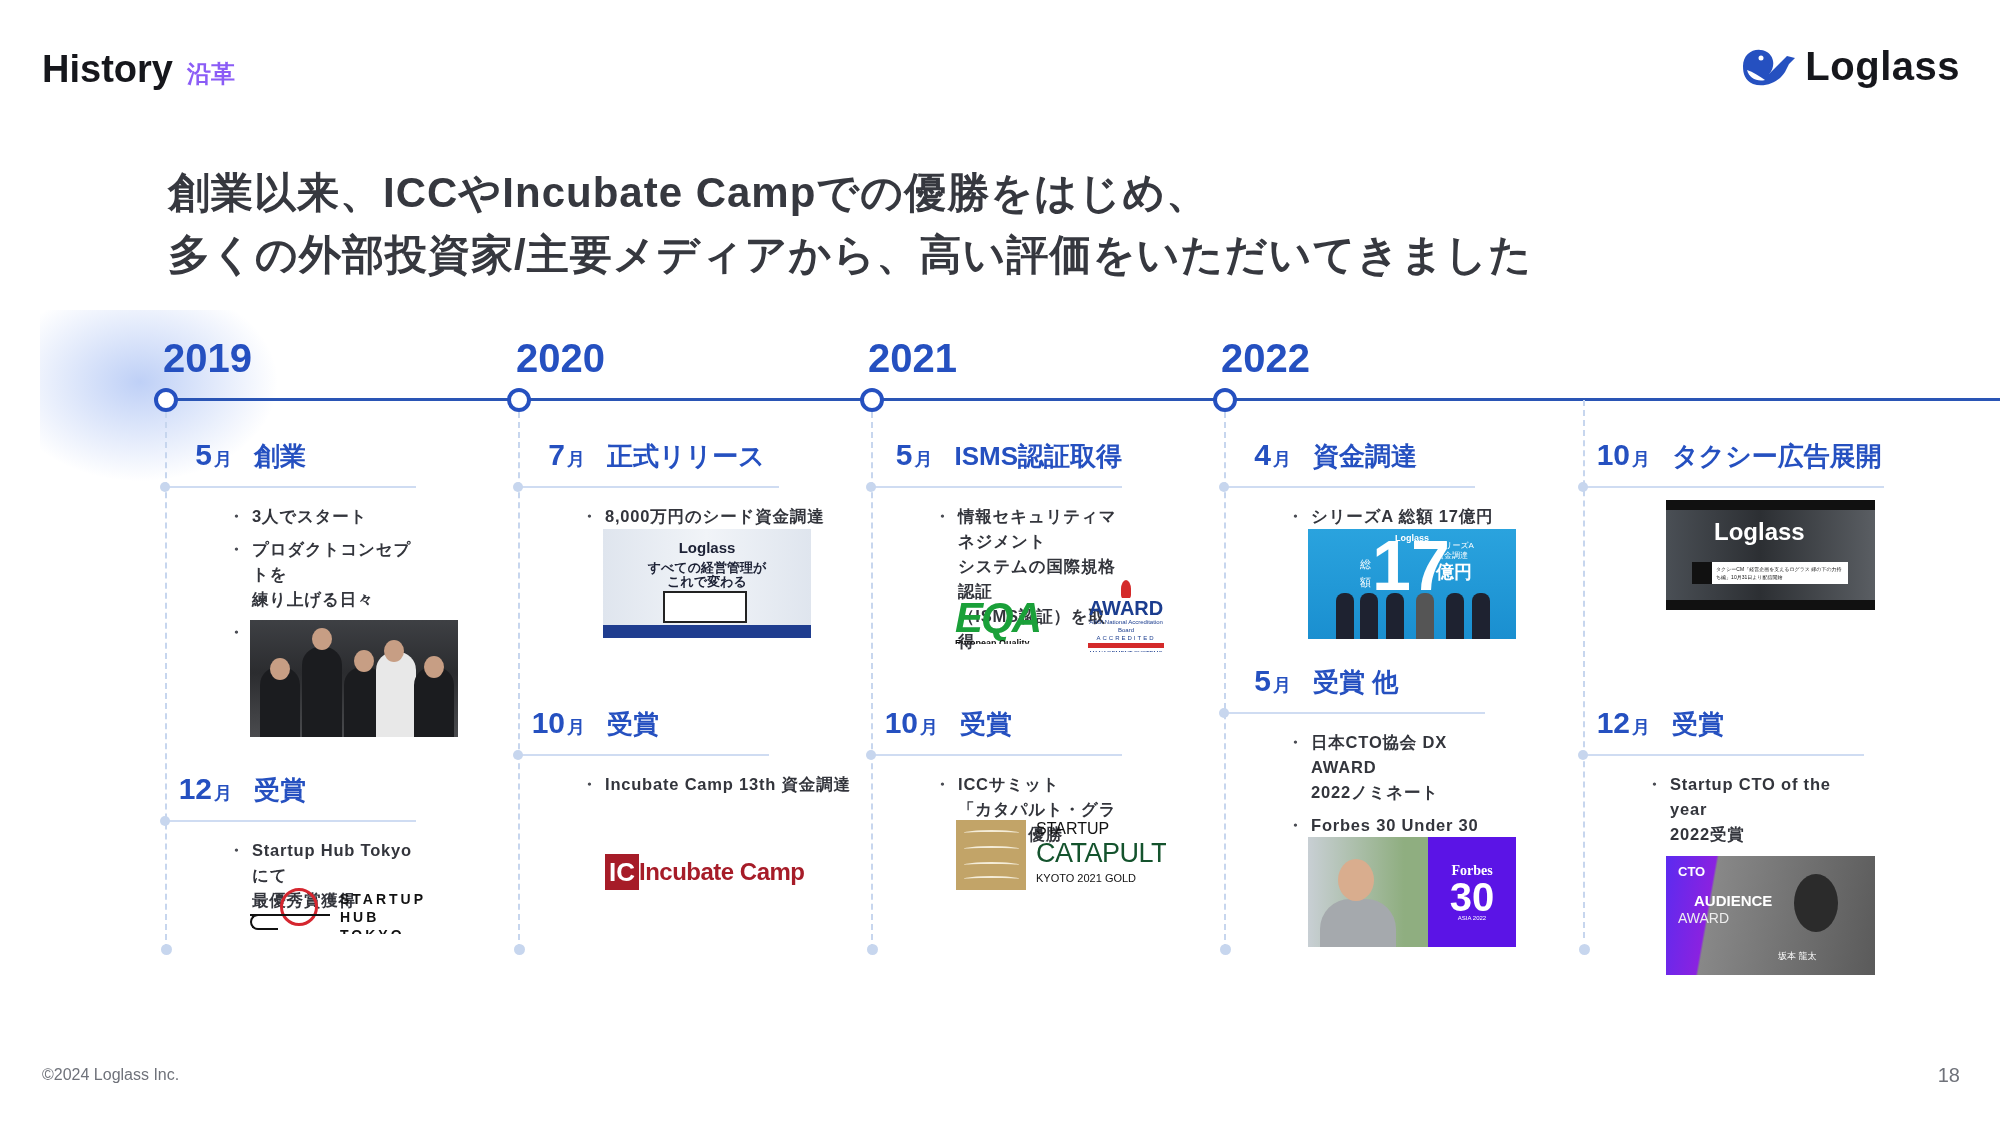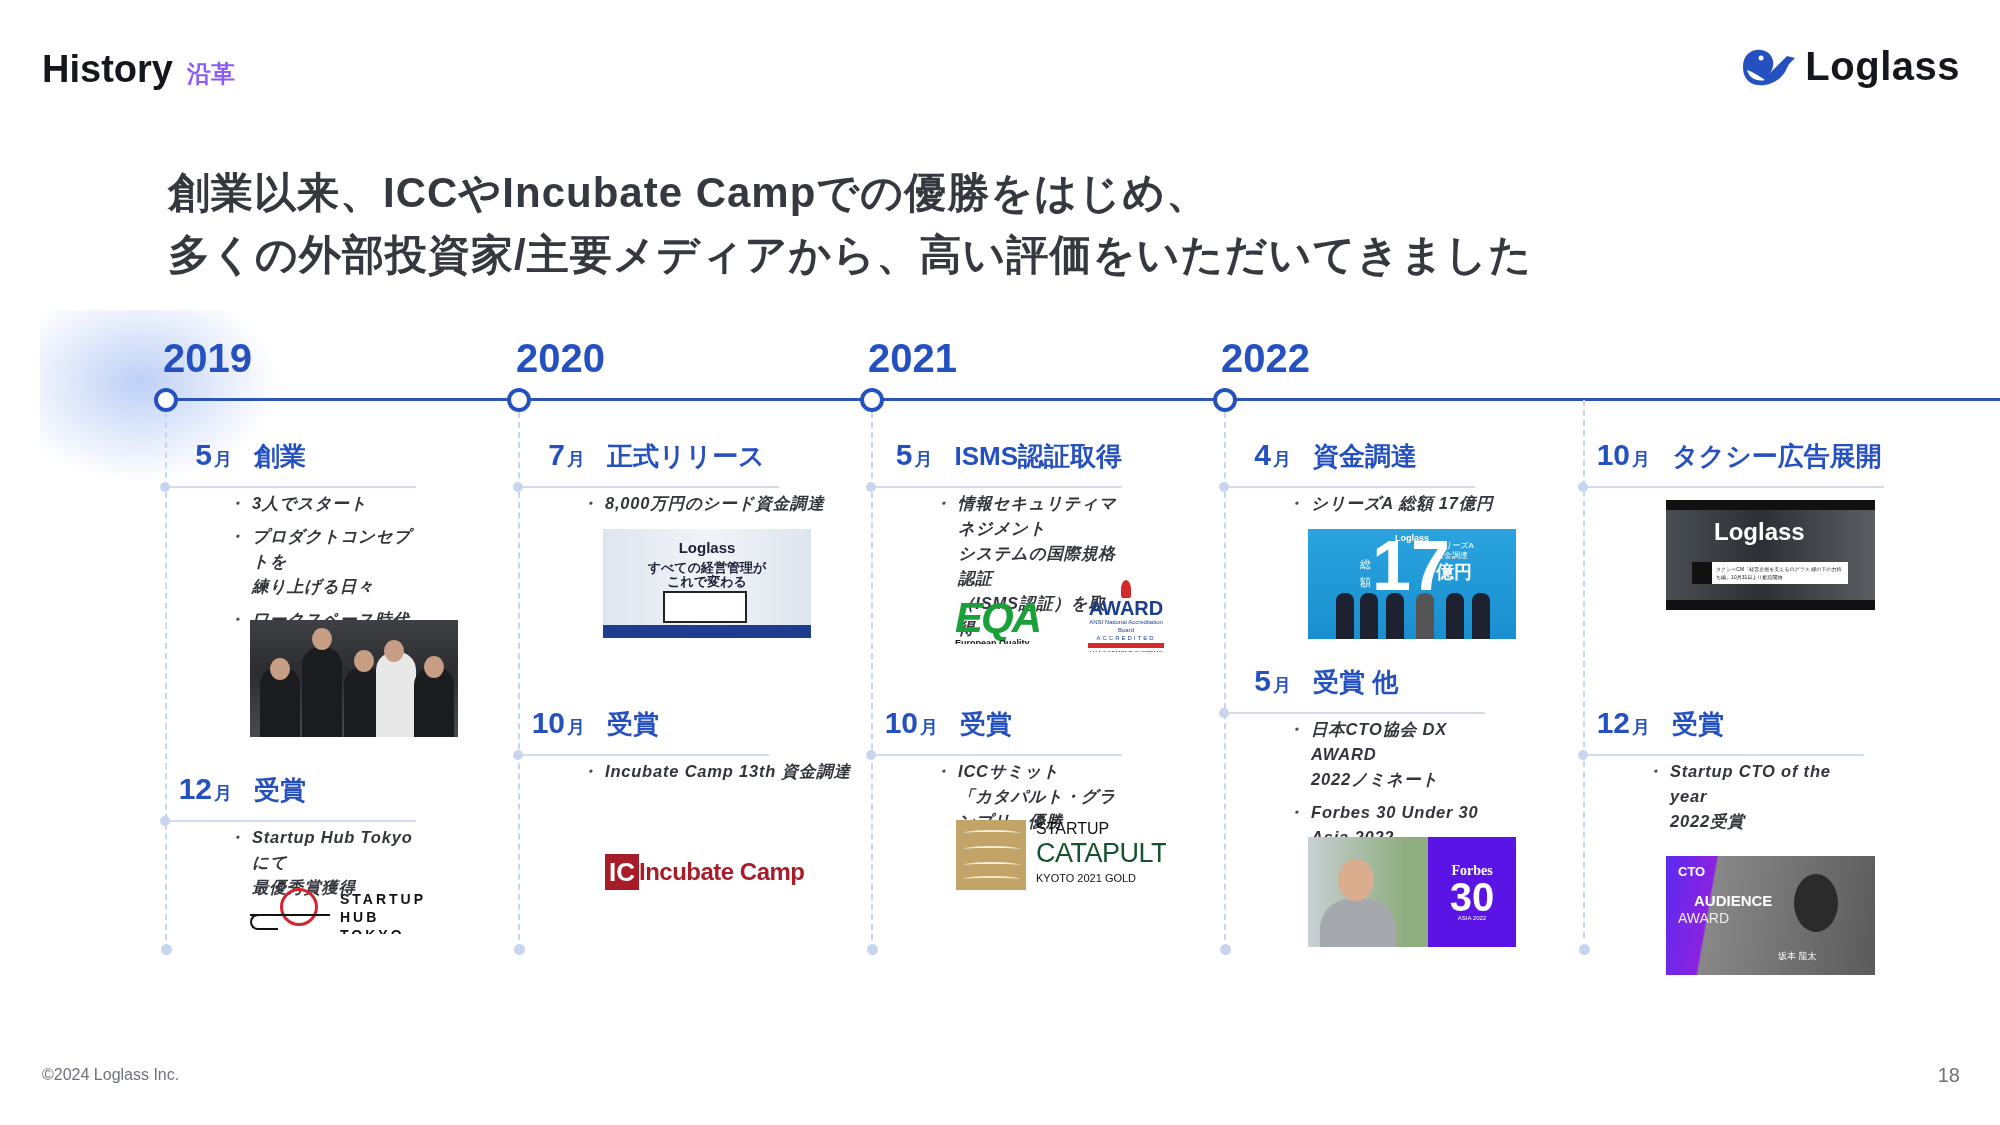--- a/index.html
+++ b/index.html
@@ -27,21 +27,21 @@
   .vline { position: absolute; top: 412px; height: 538px; border-left: 2px dashed #c7d6ee; }
   .vdot { position: absolute; width: 11px; height: 11px; border-radius: 50%; background: #c7d6ee; }
 
   .event { position: absolute; }
   .event .head { display: flex; align-items: baseline; height: 44px; }
   .event .month { font-size: 30px; font-weight: bold; color: #2550c0; width: 66px; text-align: right; }
   .event .month small { font-size: 18px; margin-left: 2px; }
   .event .title { font-size: 26px; font-weight: bold; color: #2550c0; margin-left: 22px; white-space: nowrap; }
   .event .rule { height: 2px; background: #cfdcf2; margin-top: 4px; position: relative; }
   .event .rule::before { content: ""; position: absolute; left: -6px; top: -4px; width: 10px; height: 10px; border-radius: 50%; background: #c7d6ee; }
-  .event ul { list-style: none; margin-top: 3px; margin-left: 68px; font-style: italic; }
+  .event ul { list-style: none; margin-top: 16px; margin-left: 68px; }
   .event li { position: relative; padding-left: 18px; font-size: 16.5px; font-weight: bold; color: #33353c; line-height: 25px; margin-bottom: 8px; letter-spacing: 0.8px; white-space: nowrap; }
   .event li::before { content: "・"; position: absolute; left: -6px; top: 0; color: #4a4c54; }
 
   .pic { position: absolute; overflow: hidden; }
 
   
   .photo-team { background: linear-gradient(180deg,#3e4044 0%,#2b2c2f 45%,#4a4b4e 100%); }
   .photo-team .p { position: absolute; bottom: 0; width: 40px; height: 70px; background: #1b1c1f; border-radius: 18px 18px 0 0; }
   .photo-team .h { position: absolute; width: 20px; height: 22px; border-radius: 50%; background: #c79e84; }
 

